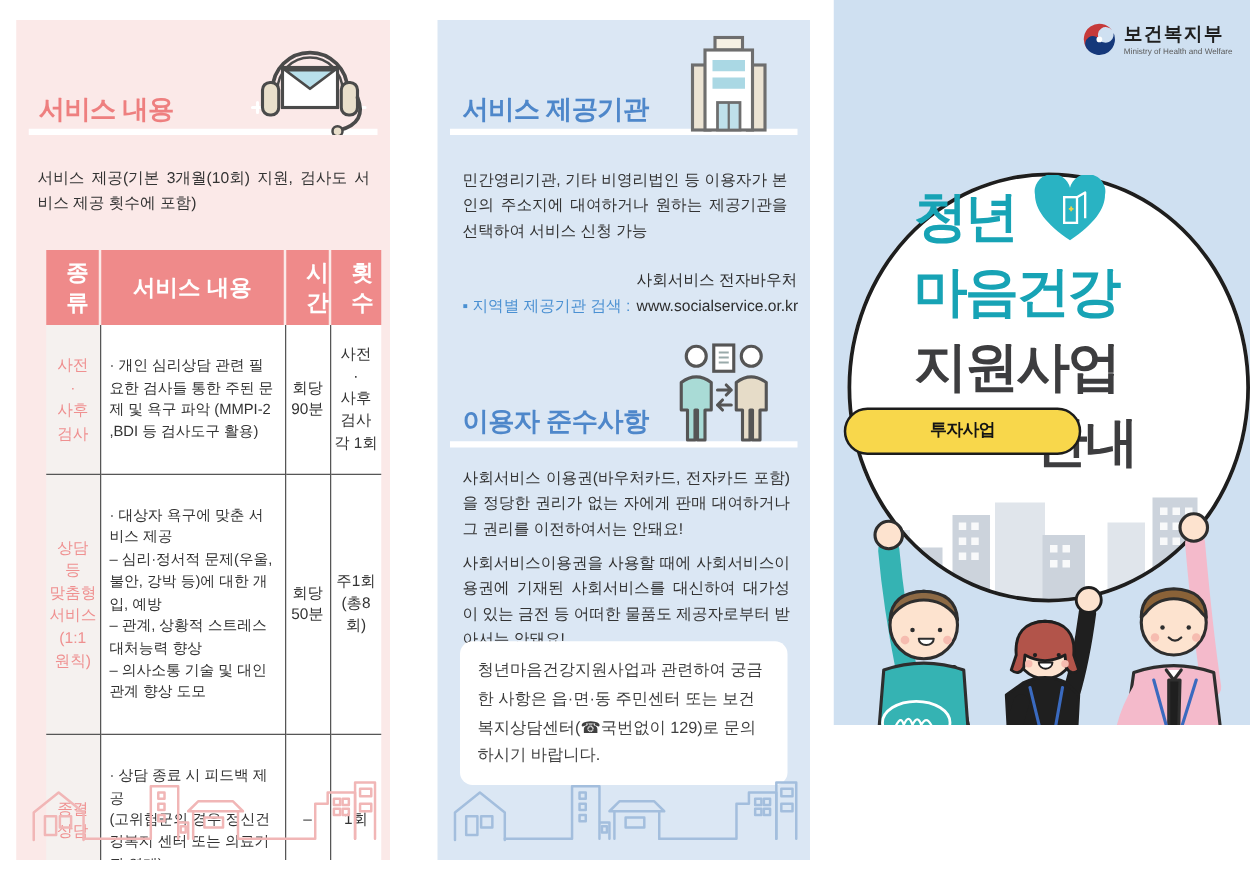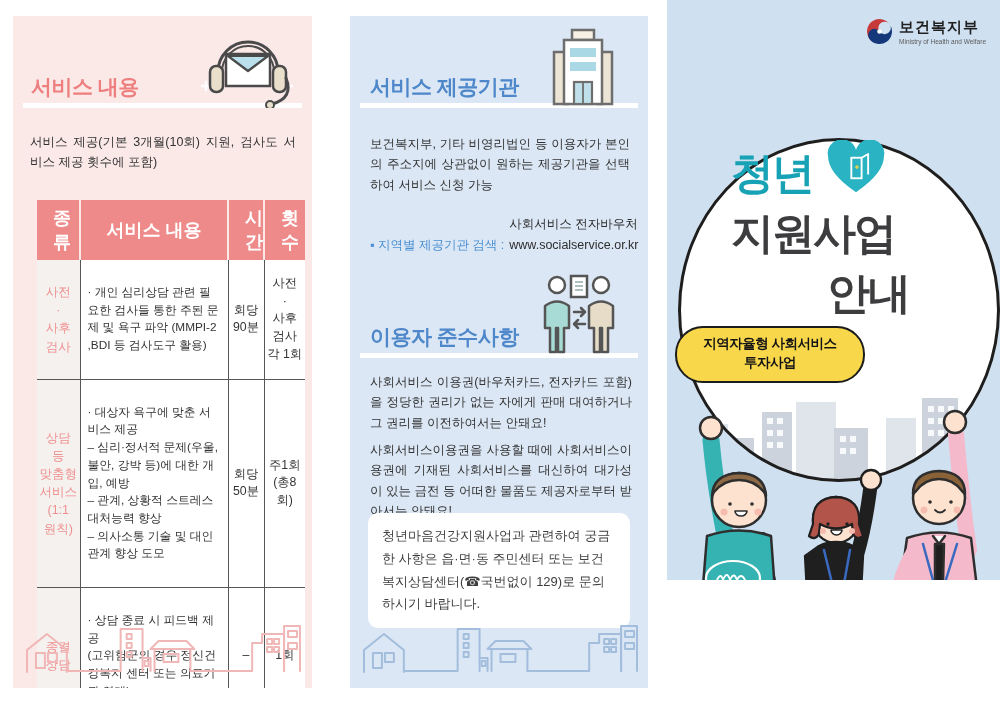--- a/index.html
+++ b/index.html
@@ -186,21 +186,21 @@
     <rect x="8" y="28" width="14" height="52" fill="#ece4d4" stroke="#6e6e6e" stroke-width="2.5"></rect>
     <rect x="52" y="28" width="14" height="52" fill="#ece4d4" stroke="#6e6e6e" stroke-width="2.5"></rect>
     <rect x="26" y="6" width="22" height="10" fill="#f6f1e4" stroke="#6e6e6e" stroke-width="2.5"></rect>
     <rect x="18" y="16" width="38" height="64" fill="#ffffff" stroke="#6e6e6e" stroke-width="2.5"></rect>
     <rect x="24" y="24" width="26" height="9" fill="#aad8e4"></rect>
     <rect x="24" y="38" width="26" height="9" fill="#aad8e4"></rect>
     <rect x="28" y="58" width="18" height="22" fill="#bfe0ea" stroke="#6e6e6e" stroke-width="2.2"></rect>
     <path d="M37 58 V80" stroke="#6e6e6e" stroke-width="1.8"></path>
   </svg>
 
-  <div class="para" style="left:20px;top:118px;width:260px;">보건복지부, 기타 비영리법인 등 이용자가 본인의 주소지에 상관없이 원하는 제공기관을 선택하여 서비스 신청 가능</div>
+  <div class="para" style="left:20px;top:118px;width:260px;">민간영리기관, 기타 비영리법인 등 이용자가 본인의 주소지에 대여하거나 원하는 제공기관을 선택하여 서비스 신청 가능</div>
 
   <div class="search-line">
     <span class="search-label">▪ 지역별 제공기관 검색 :</span>
     <span class="search-val">사회서비스 전자바우처
 www.socialservice.or.kr</span>
   </div>
 
   <div class="rule" style="left:10px;top:337px;width:278px;"></div>
   <div class="sec-heading heading-blue" style="left:20px;top:307px;">이용자 준수사항</div>
 
@@ -274,26 +274,26 @@
   </div>
   <div class="cover-outline"></div>
 
   <div class="cover-title">
     <div><span class="title-teal">청년</span><svg class="heart-icn" width="62" height="56" viewBox="0 0 64 60">
         <path d="M32 56 C11 42 2 29 2 17 A14 13.5 0 0 1 32 11 A14 13.5 0 0 1 62 17 C62 29 53 42 32 56 Z" fill="#29b3c3"></path>
         <rect x="27" y="19" width="11" height="22" fill="none" stroke="#ffffff" stroke-width="2"></rect>
         <path d="M38 19 L45 15 V37" fill="none" stroke="#ffffff" stroke-width="2" stroke-linejoin="round"></path>
         <path d="M31 29 h4 M33 27 v4" stroke="#e8d24a" stroke-width="1.6"></path>
       </svg></div>
+    <div class="title-teal">마음건강</div>
     <div class="title-dark">지원사업</div>
     <div class="title-dark t-line4">안내</div>
   </div>
 
   <div class="badge">
-    <div>지역자율형 사회서비스</div>
     <div>투자사업</div>
   </div>
 
   <svg class="people" width="333" height="301" viewBox="0 0 333 301">
 
     <g stroke="#2e2e2e" stroke-width="2.5" stroke-linejoin="round" stroke-linecap="round">
       <path d="M58 135 C50 95 46 62 44 40" stroke="#35b3b3" stroke-width="17" fill="none"></path>
       <circle cx="44" cy="28" r="11" fill="#fde3cf"></circle>
       <path d="M96 135 L118 235" stroke="#222" stroke-width="6"></path>
       <rect x="100" y="205" width="30" height="70" fill="#2f2f2f"></rect>

